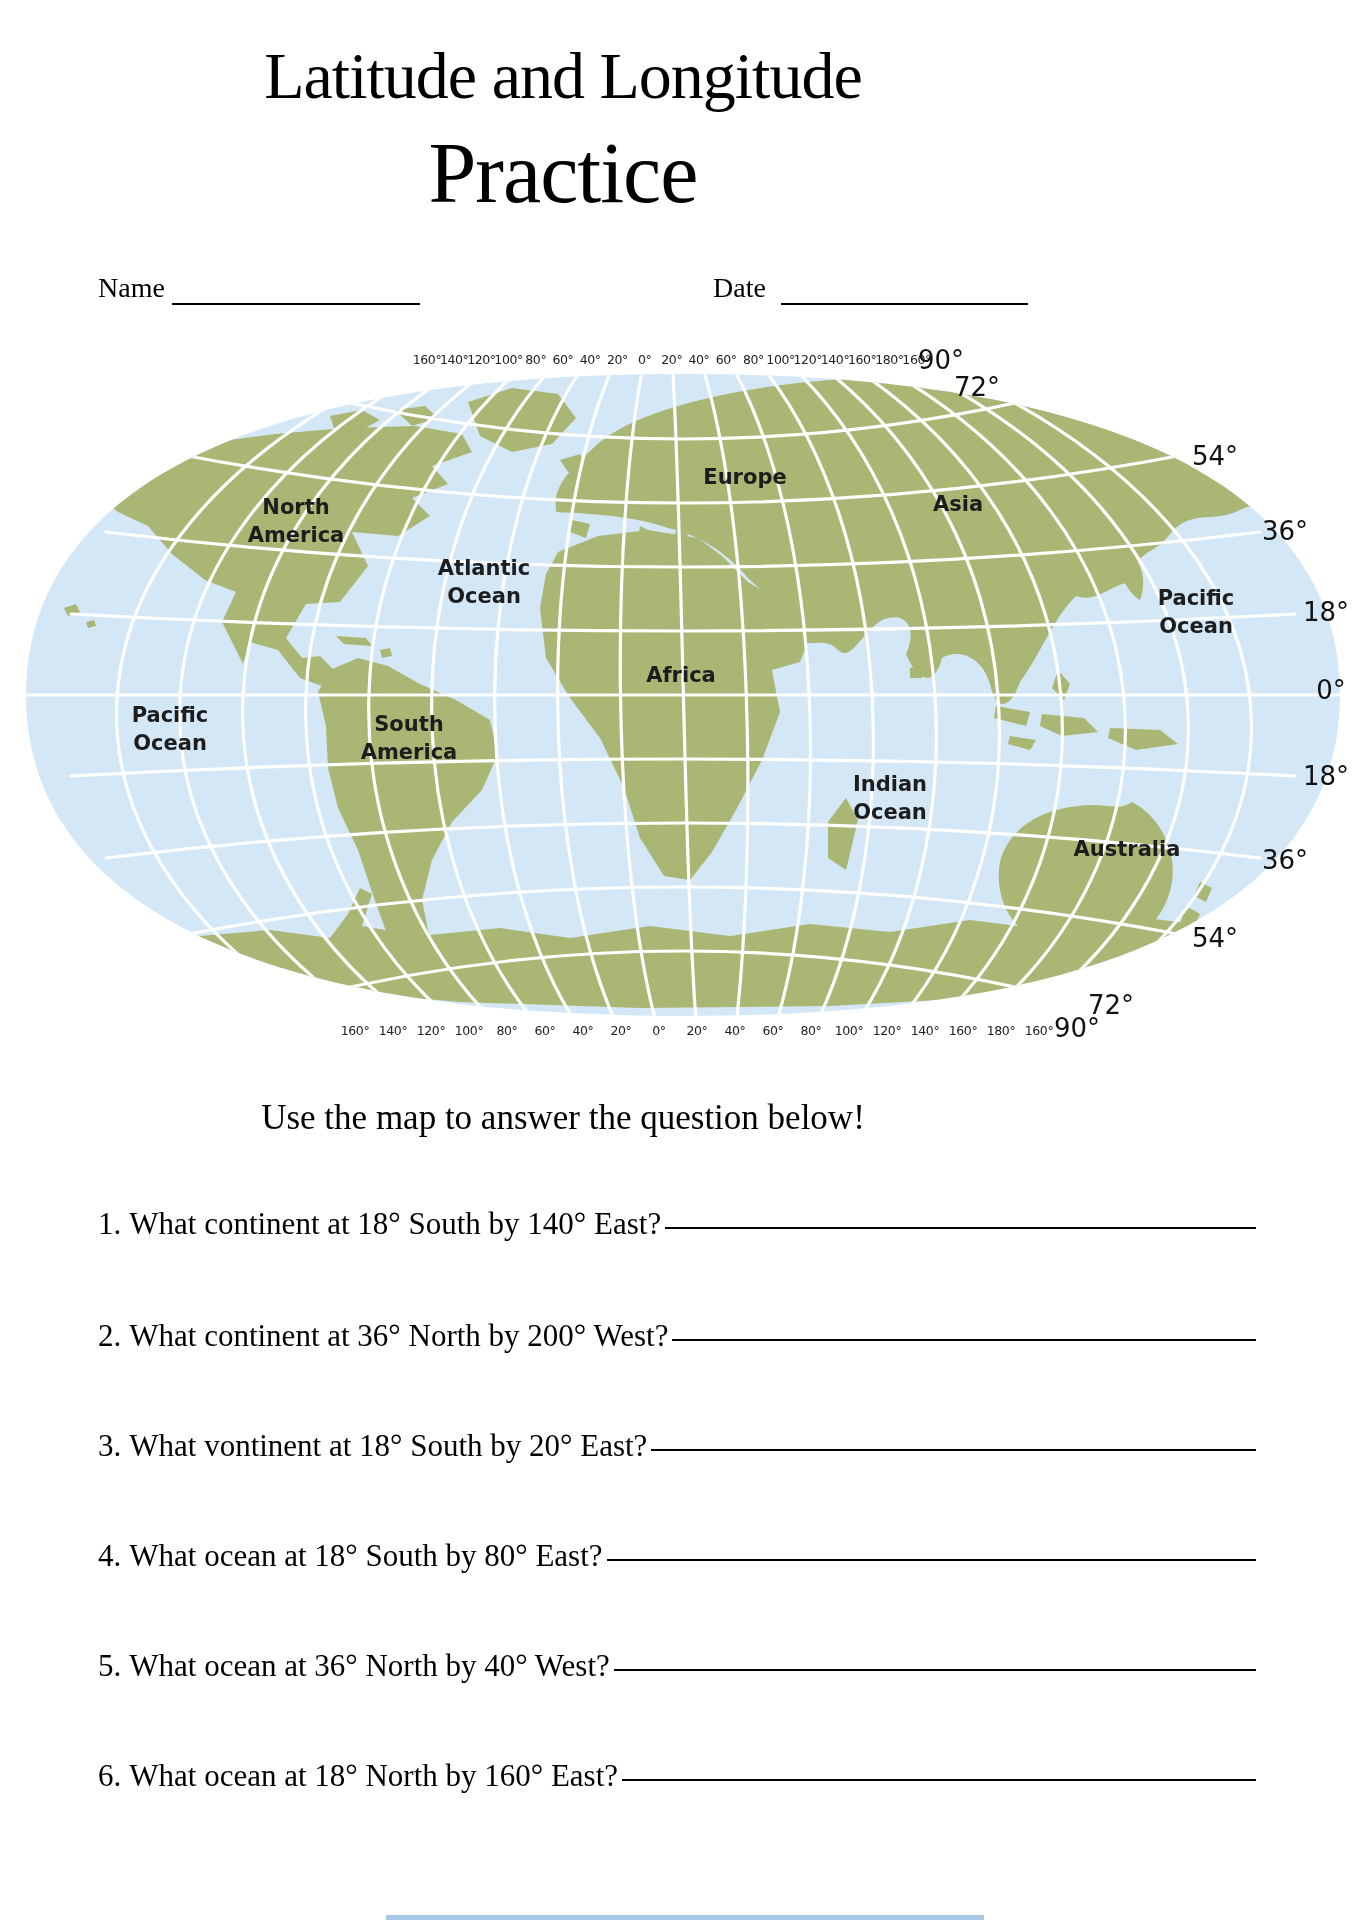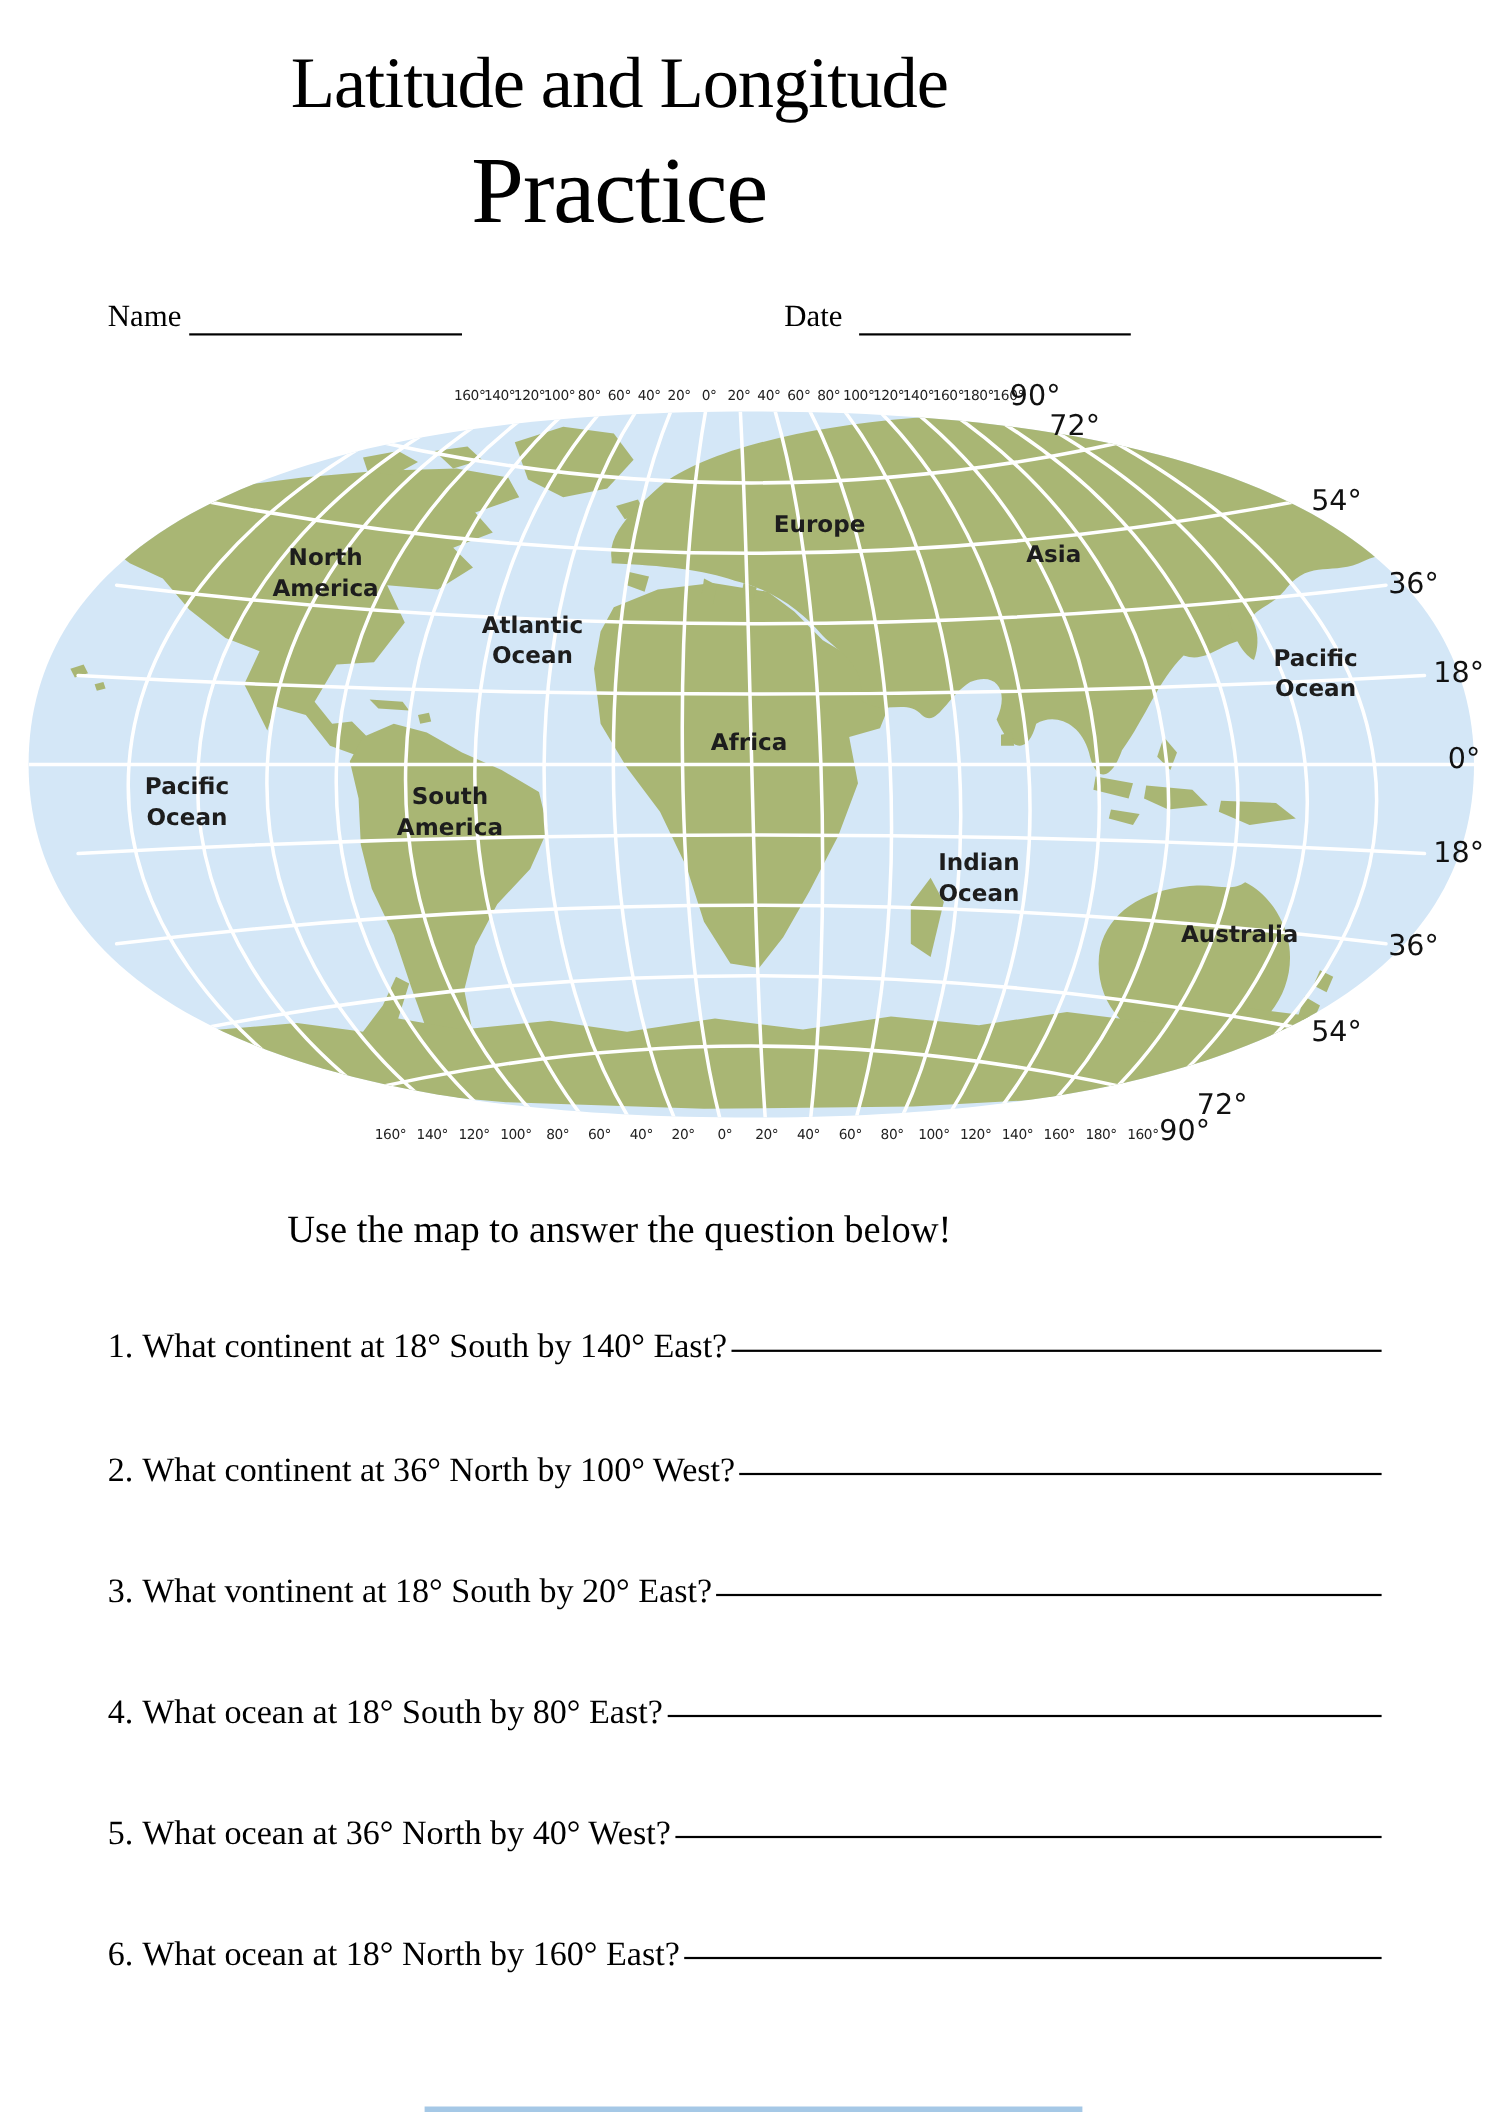--- a/index.html
+++ b/index.html
@@ -208,21 +208,21 @@
 
 <div class="abs" id="instruction">Use the map to answer the question below!</div>
 
 <div class="question-row" id="q1">
   <span class="q-number">1.</span>
   <span class="q-text">What continent at 18° South by 140° East?</span>
   <span class="answer-line"></span>
 </div>
 <div class="question-row" id="q2">
   <span class="q-number">2.</span>
-  <span class="q-text">What continent at 36° North by 100° West?</span>
+  <span class="q-text">What continent at 36° North by 200° West?</span>
   <span class="answer-line"></span>
 </div>
 <div class="question-row" id="q3">
   <span class="q-number">3.</span>
   <span class="q-text">What vontinent at 18° South by 20° East?</span>
   <span class="answer-line"></span>
 </div>
 <div class="question-row" id="q4">
   <span class="q-number">4.</span>
   <span class="q-text">What ocean at 18° South by 80° East?</span>

